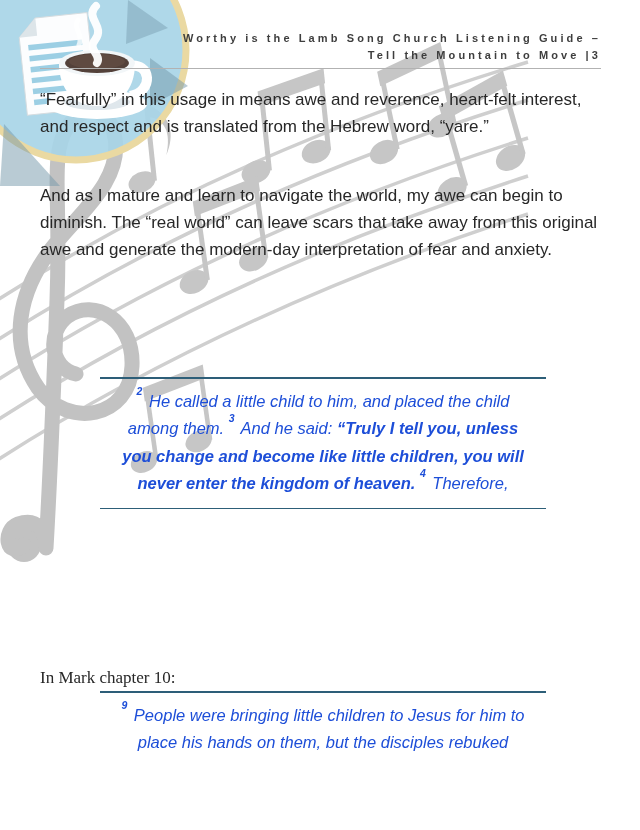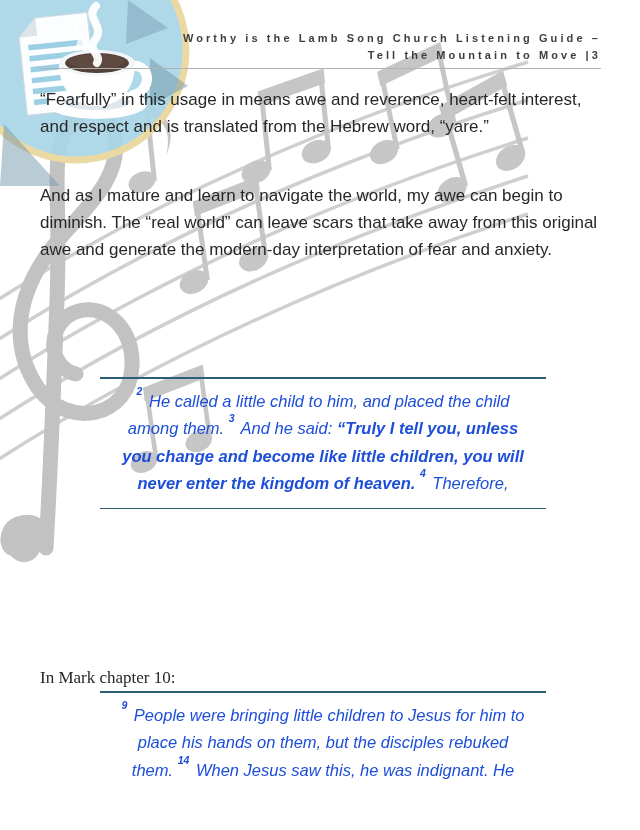--- a/index.html
+++ b/index.html
@@ -130,17 +130,16 @@
     <div class="qrule"></div>
   </div>
 
   <p class="body p4">In Mark chapter 10:</p>
 
   <div class="quote q2">
     <div class="qrule"></div>
     <div class="qtext">
         <div class="qline"><sup class="b">9</sup><span> People were bringing little children to Jesus for him to</span></div>
         <div class="qline"><span>place his hands on them, but the disciples rebuked</span></div>
-        <div class="qline"><span>them. </span><sup class="b">14</sup><span> When Jesus saw this, he was indignant. He</span></div>
       </div>
   </div>
 
 </div>
 
 </body></html>

